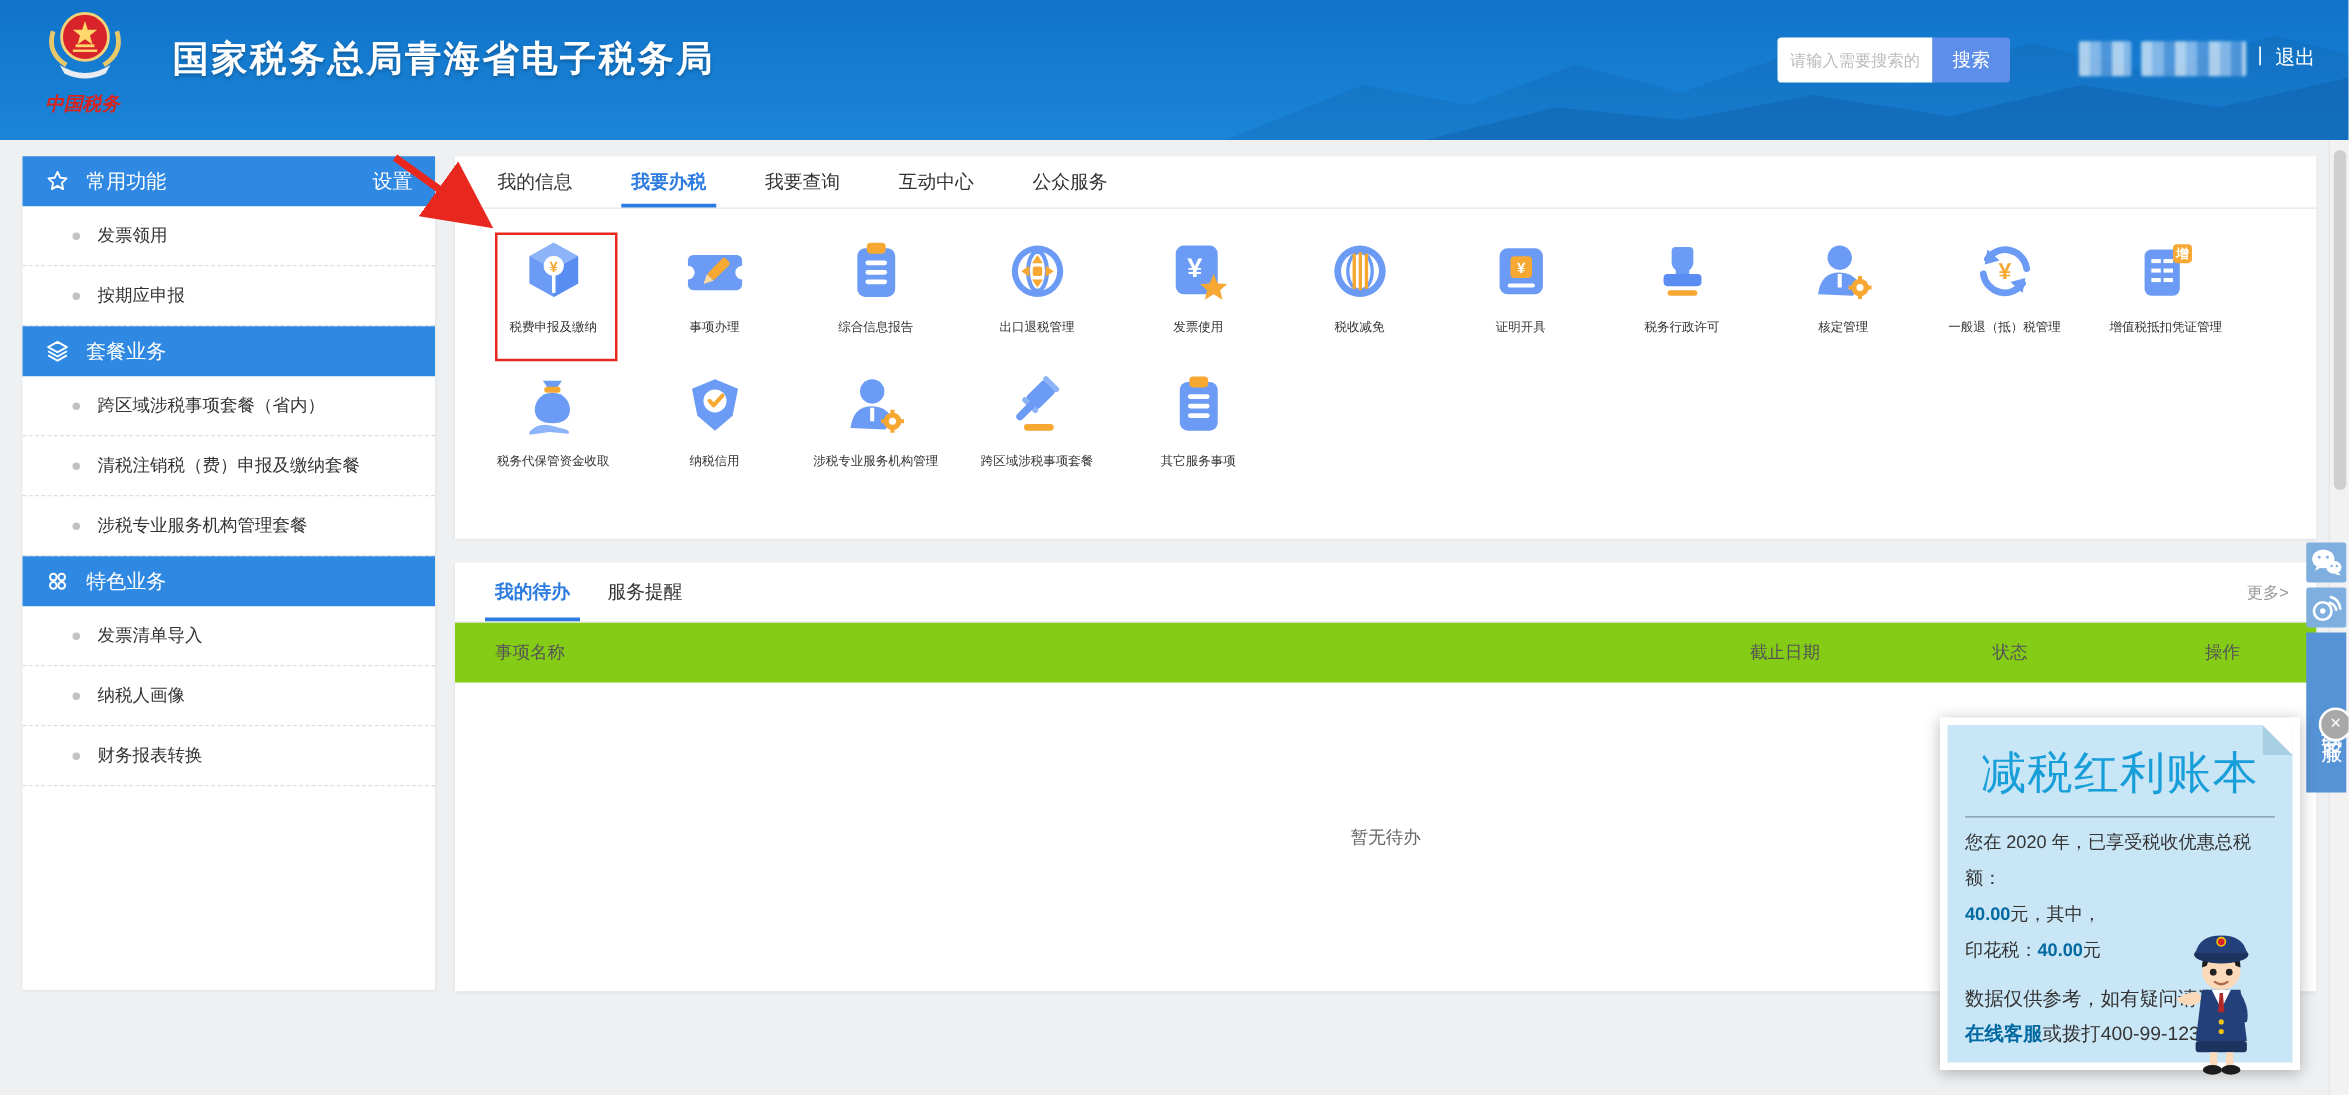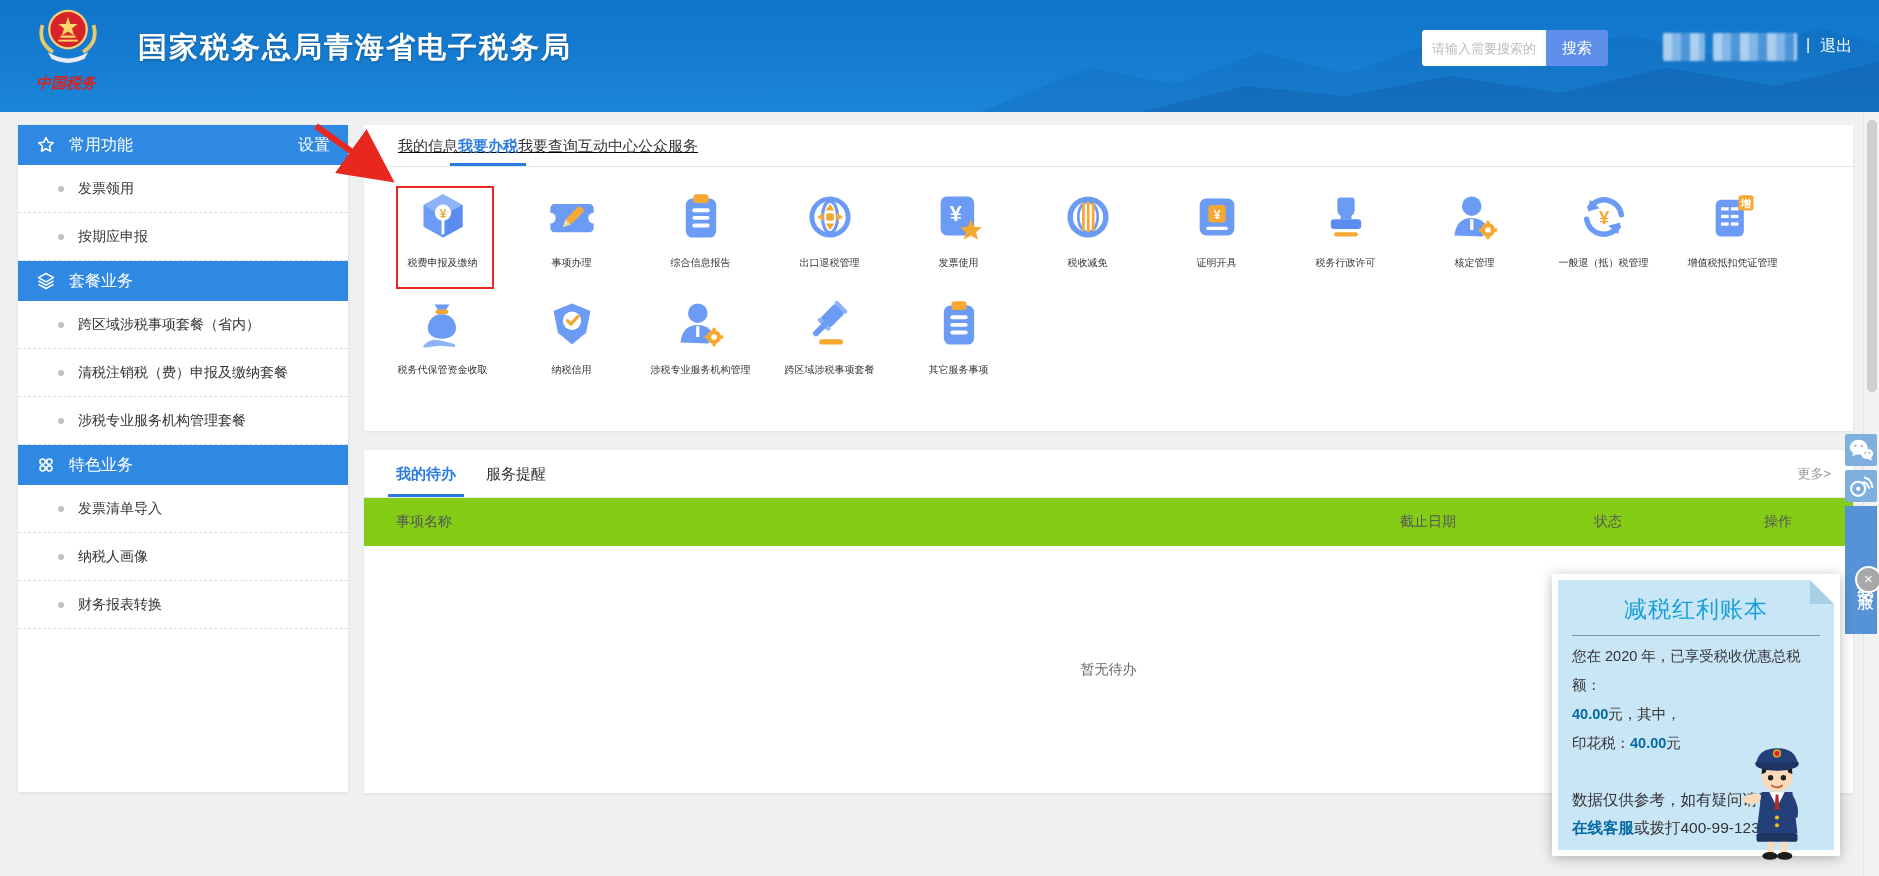--- a/index.html
+++ b/index.html
@@ -31,21 +31,21 @@
   .sb-h{height:40px;background:#2f89e2;color:#ffffff;display:flex;align-items:center;padding:0 18px;font-size:16px;}
   .sb-h .ic{width:20px;height:20px;margin-right:13px;flex:0 0 auto;}
   .sb-h .act{margin-left:auto;font-size:16px;cursor:pointer;}
   .sb-i{height:48px;display:flex;align-items:center;padding:0 14px 0 40px;font-size:14px;color:#333;
        border-bottom:1px dashed #ddd;cursor:pointer;box-sizing:border-box;}
   .sb-i::before{content:"";width:6px;height:6px;border-radius:50%;background:#c2c2c2;margin-right:14px;flex:0 0 auto;}
   
   .pnl{position:absolute;background:#fff;box-shadow:0 1px 3px rgba(0,0,0,.06);}
   #panel1{left:364px;top:125px;width:1489px;height:306px;}
   #panel2{left:364px;top:450px;width:1489px;height:343px;}
-  .tabs{height:41px;border-bottom:1px solid #e6e6e6;display:flex;align-items:center;padding-left:34px;text-decoration:underline;}
+  .tabs{height:41px;border-bottom:1px solid #e6e6e6;display:flex;align-items:center;padding-left:34px;gap:47px;}
   .tab{font-size:15px;color:#333;position:relative;height:40px;line-height:40px;cursor:pointer;white-space:nowrap;}
   .tab.active{color:#2b7be0;font-weight:bold;}
   .tab.active::after{content:"";position:absolute;left:-8px;right:-8px;bottom:0;height:3px;background:#2b7be0;}
   .svc-row{display:flex;padding-left:14px;margin-top:24px;}
   .svc-row.r2{margin-top:27px;}
   .svc{width:129px;display:flex;flex-direction:column;align-items:center;cursor:pointer;}
   .svc .ic{width:52px;height:52px;}
   .svc .lb{margin-top:11px;font-size:10px;color:#333;text-align:center;width:104px;line-height:17px;}
   .hl-box{position:absolute;left:32px;top:61px;width:94px;height:99px;border:2px solid #e8281e;z-index:5;pointer-events:none;}
   .arrow{position:absolute;left:280px;top:110px;width:140px;height:90px;z-index:20;pointer-events:none;}
@@ -65,21 +65,21 @@
   .fw svg{width:30px;height:30px;}
   .olbar{position:absolute;left:1845px;top:506px;width:32px;height:128px;background:#5693d6;color:#fff;
       writing-mode:vertical-rl;font-size:17px;letter-spacing:7px;text-align:left;padding-top:9px;
       box-sizing:border-box;z-index:6;cursor:pointer;display:flex;justify-content:center;}
   
   #popup{position:absolute;left:1552px;top:574px;width:288px;height:282px;background:#fff;
       box-shadow:0 2px 12px rgba(0,0,0,.28);padding:6px;box-sizing:border-box;z-index:10;}
   .pp-in{width:100%;height:100%;background:#c9e6f7;position:relative;}
   .pp-in::after{content:"";position:absolute;right:0;top:0;width:0;height:0;
       border-top:24px solid #fff;border-left:24px solid #a9cfe4;}
-  .pp-title{padding-top:14px;text-align:center;color:#189fd9;font-size:23px;letter-spacing:1px;}
+  .pp-title{padding-top:14px;text-align:center;color:#189fd9;font-size:36px;letter-spacing:1px;}
   .pp-hr{margin:10px 14px 6px;border-top:1px solid #7d95a3;}
   .pp-body{padding:0 14px;font-size:14.5px;color:#333;line-height:2.0;}
   .red{color:#0369a1;font-weight:bold;}
   .pp-foot{position:absolute;left:14px;bottom:8px;font-size:15.5px;color:#333;line-height:1.8;}
   .pp-close{position:absolute;left:1855px;top:566px;width:23px;height:23px;border-radius:50%;background:#a8a8a8;
       border:2px solid #fff;color:#fff;font-size:15px;line-height:22px;text-align:center;z-index:12;cursor:pointer;}
   .mascot{position:absolute;left:1736px;top:732px;width:82px;height:130px;z-index:11;}
 </style>
 </head>
 <body>

